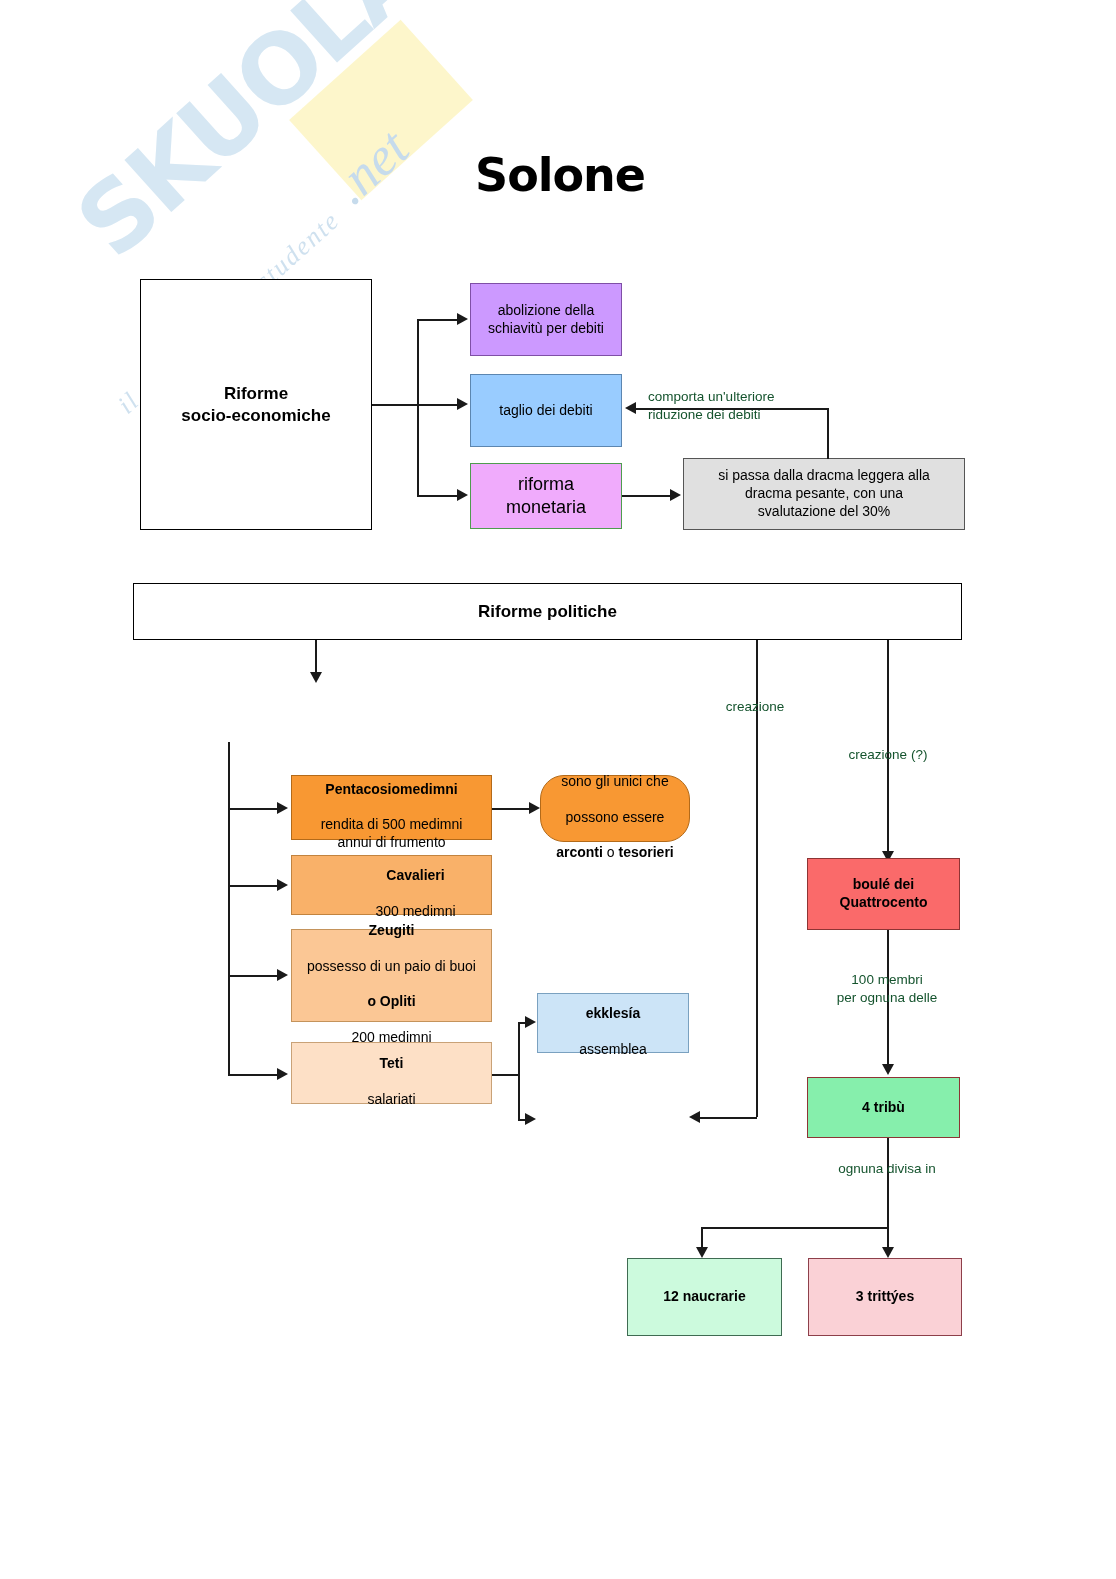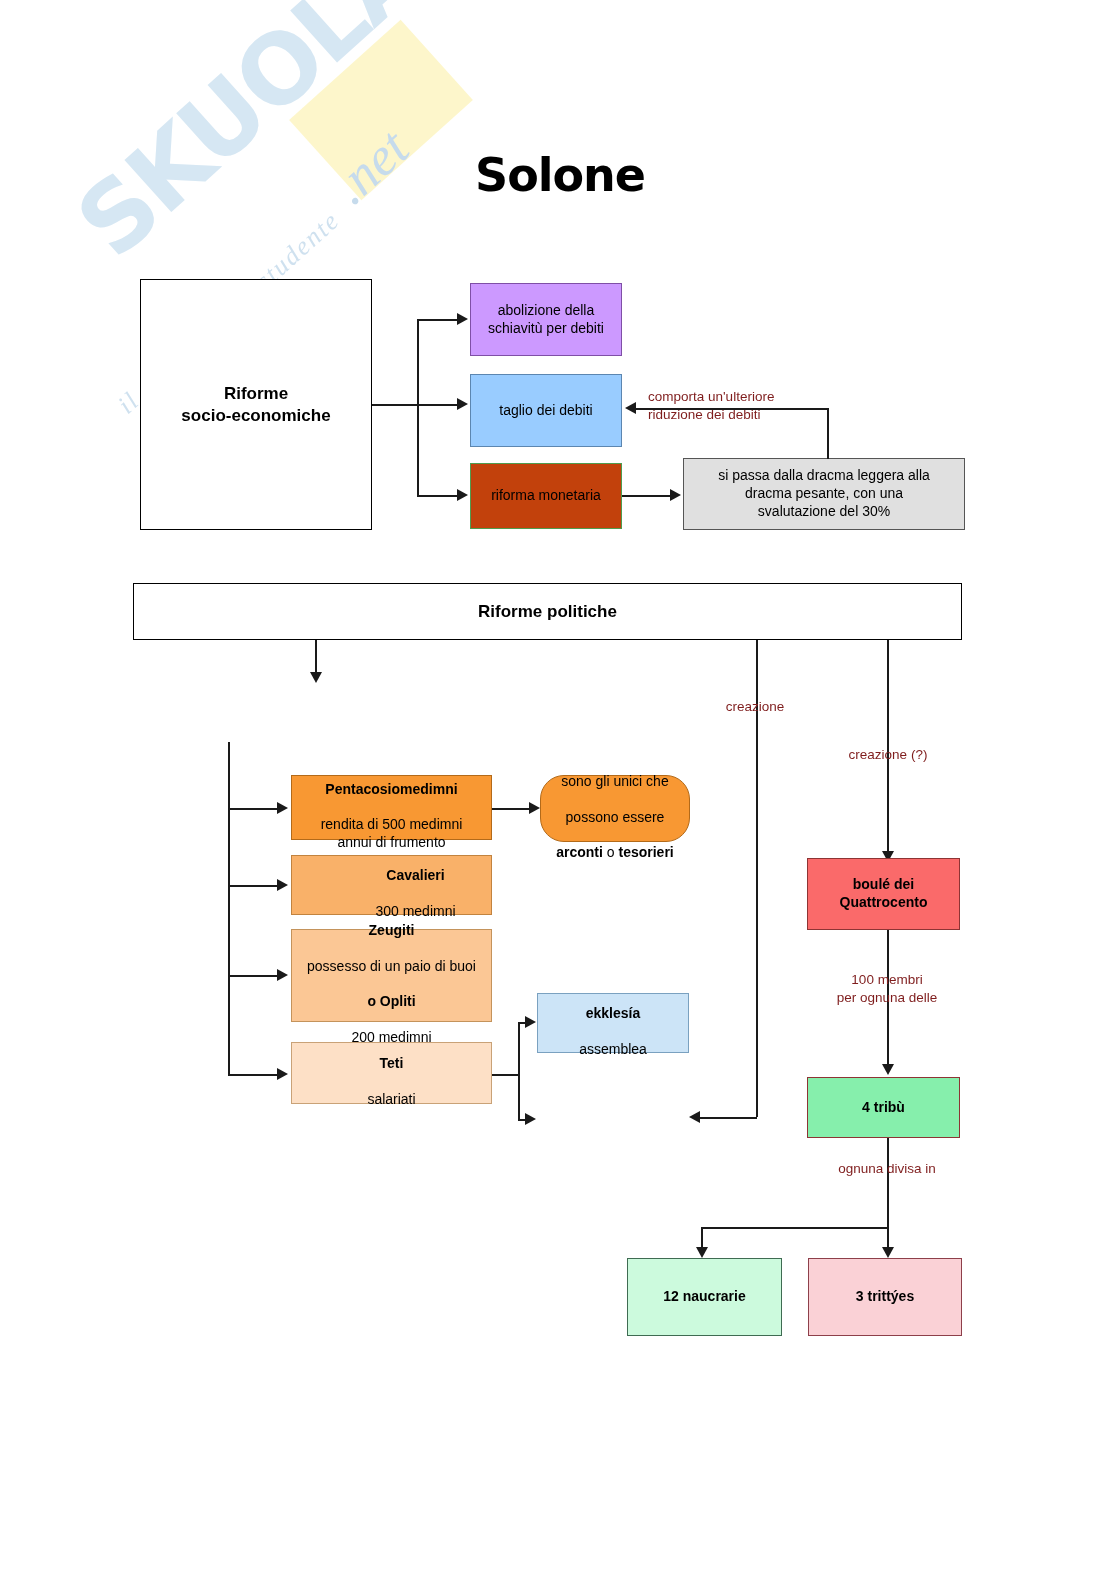--- a/index.html
+++ b/index.html
@@ -25,21 +25,21 @@
 
   
   .node{position:absolute;box-sizing:border-box;display:flex;align-items:center;justify-content:center;
         text-align:center;line-height:1.28;color:#000;}
   .node .t{display:block;padding:0 6px;}
   .b{font-weight:bold;}
 
   .plain{background:#ffffff;border:1px solid #000;}
   .purple{background:#cc99ff;border:1px solid #7f4fa6;font-size:14px;}
   .blue{background:#99ccff;border:1px solid #5c86b0;font-size:14px;}
-  .green{background:#c2410c;border:1px solid #4f9c4f;font-size:14px;}
+  .green{background:#f0abfc;border:1px solid #4f9c4f;font-size:18px;}
   .gray{background:#e0e0e0;border:1px solid #555;font-size:14px;}
   .yellowbox{background:#fae6a0;border:1px solid #b3933f;font-size:16px;}
   .orange1{background:#f89833;border:1px solid #b36a19;font-size:14px;}
   .orange2{background:#f9b169;border:1px solid #c2833f;font-size:14px;}
   .orange3{background:#fbc795;border:1px solid #c4935b;font-size:14px;}
   .orange4{background:#fde0c6;border:1px solid #c9a277;font-size:14px;}
   .ltblue{background:#cce4f7;border:1px solid #7aa1c0;font-size:14px;}
   .violet{background:#e4ccf9;border:1px solid #9a79bd;font-size:14px;}
   .red1{background:#fa6a6a;border:1px solid #8d3434;font-size:14px;}
   .red2{background:#86efac;border:1px solid #8d3434;font-size:14px;}
@@ -48,21 +48,21 @@
 
   
   .ln{position:absolute;background:#1a1a1a;}
   .hl{height:1.6px;}
   .vl{width:1.6px;}
   .ar{position:absolute;width:0;height:0;}
   .ar-r{border-top:6px solid transparent;border-bottom:6px solid transparent;border-left:11px solid #1a1a1a;}
   .ar-l{border-top:6px solid transparent;border-bottom:6px solid transparent;border-right:11px solid #1a1a1a;}
   .ar-d{border-left:6px solid transparent;border-right:6px solid transparent;border-top:11px solid #1a1a1a;}
 
-  .elabel{position:absolute;font-size:13.5px;color:#7f1d1d;text-align:center;line-height:1.3;white-space:pre-line;}
+  .elabel{position:absolute;font-size:13.5px;color:#14532d;text-align:center;line-height:1.3;white-space:pre-line;}
 </style>
 </head>
 <body>
 
 <div id="page">
 
   <div id="watermark">
     <div class="wm-note"></div>
     <div class="wm-word">SKUOLA</div>
     <div class="wm-net">.net</div>

